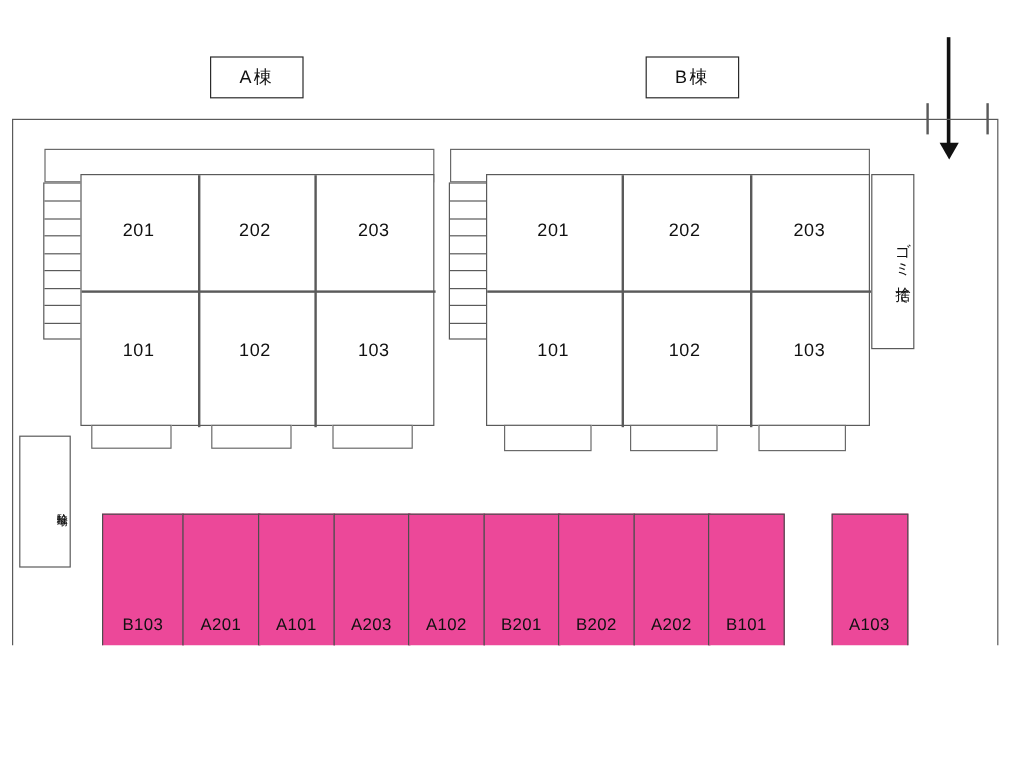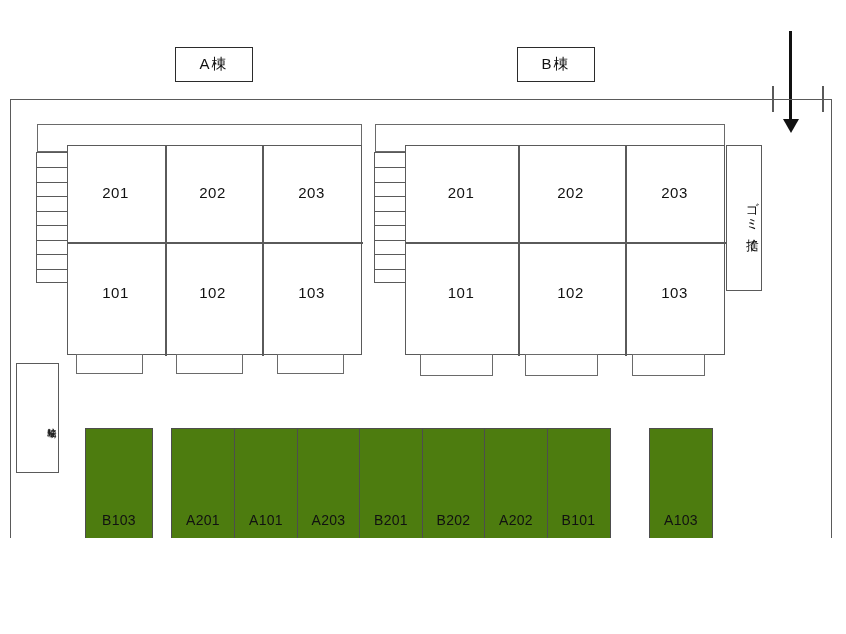--- a/index.html
+++ b/index.html
@@ -130,21 +130,21 @@
     position: absolute;
     left: 85px;
     top: 428px;
     height: 113px;
     display: flex;
   }
   .parking-slot {
     box-sizing: border-box;
     border: 1.5px solid #4d4d4d;
     margin-right: -1.5px;
-    background: #4d7c0f;
+    background: #ec4899;
     position: relative;
     display: flex;
     align-items: flex-end;
     justify-content: center;
     padding-bottom: 12px;
   }
   .parking-label {
     font-size: 14px;
     color: #111;
     letter-spacing: 0.3px;
@@ -179,21 +179,21 @@
 </style>
 </head>
 <body>
 
 <div id="plan">
 
   <div class="box lbl bldg-tag" style="left:175px; top:47px; width:78px; height:35px;">
     <span>A棟</span>
   </div>
 
-  <div class="box lbl bldg-tag" style="left:517px; top:47px; width:78px; height:35px;">
+  <div class="box lbl bldg-tag" style="left:538px; top:47px; width:78px; height:35px;">
     <span>B棟</span>
   </div>
 
   <div class="gate-tick" style="left:772px; top:86px;"></div>
   <div class="gate-tick" style="left:822px; top:86px;"></div>
   <div id="entrance-arrow"></div>
 
   <div class="box" id="site-boundary"></div>
 
   <div>
@@ -298,28 +298,31 @@
 
   <div class="vtext" id="bicycle-box" style="left:16px; top:363px; width:43px; height:110px;">
     <span>駐輪場</span>
   </div>
 
 
   <div id="parking-row">
       <div class="parking-slot" style="width: 68px;">
         <span class="parking-label">B103</span>
       </div>
-      <div class="parking-slot" style="width: 65px; margin-left: 19px;">
+      <div class="parking-slot" style="width: 65px;">
         <span class="parking-label">A201</span>
       </div>
       <div class="parking-slot" style="width: 64px;">
         <span class="parking-label">A101</span>
       </div>
       <div class="parking-slot" style="width: 64px;">
         <span class="parking-label">A203</span>
+      </div>
+      <div class="parking-slot" style="width: 64px;">
+        <span class="parking-label">A102</span>
       </div>
       <div class="parking-slot" style="width: 64px;">
         <span class="parking-label">B201</span>
       </div>
       <div class="parking-slot" style="width: 64px;">
         <span class="parking-label">B202</span>
       </div>
       <div class="parking-slot" style="width: 64px;">
         <span class="parking-label">A202</span>
       </div>

